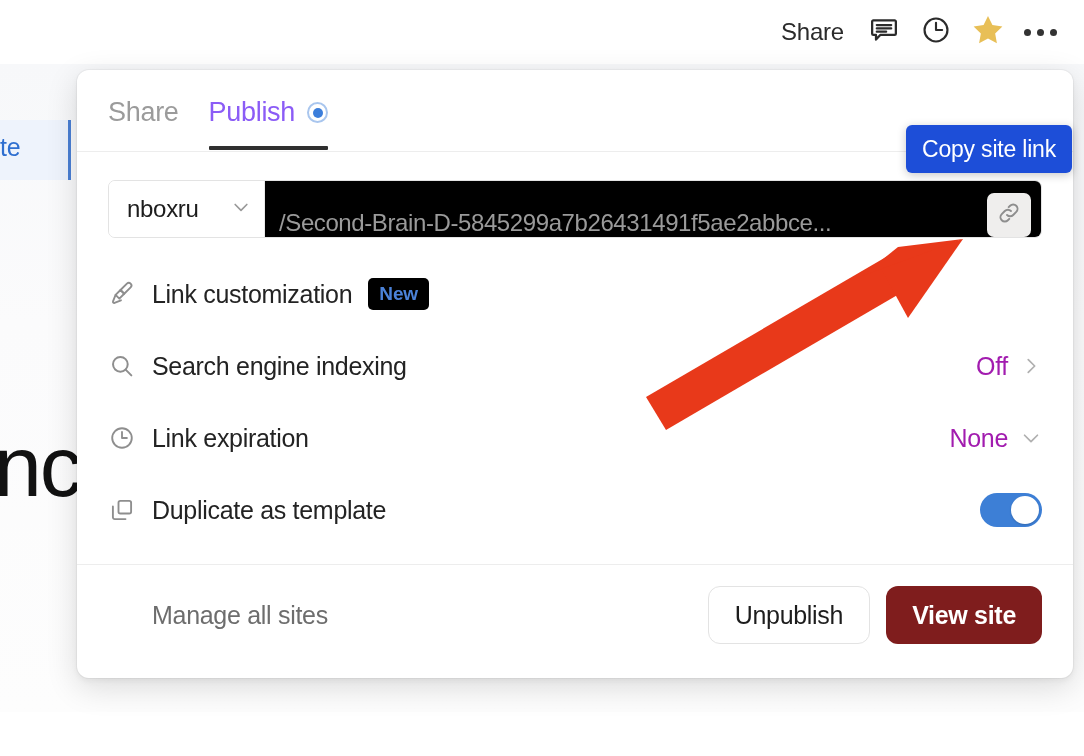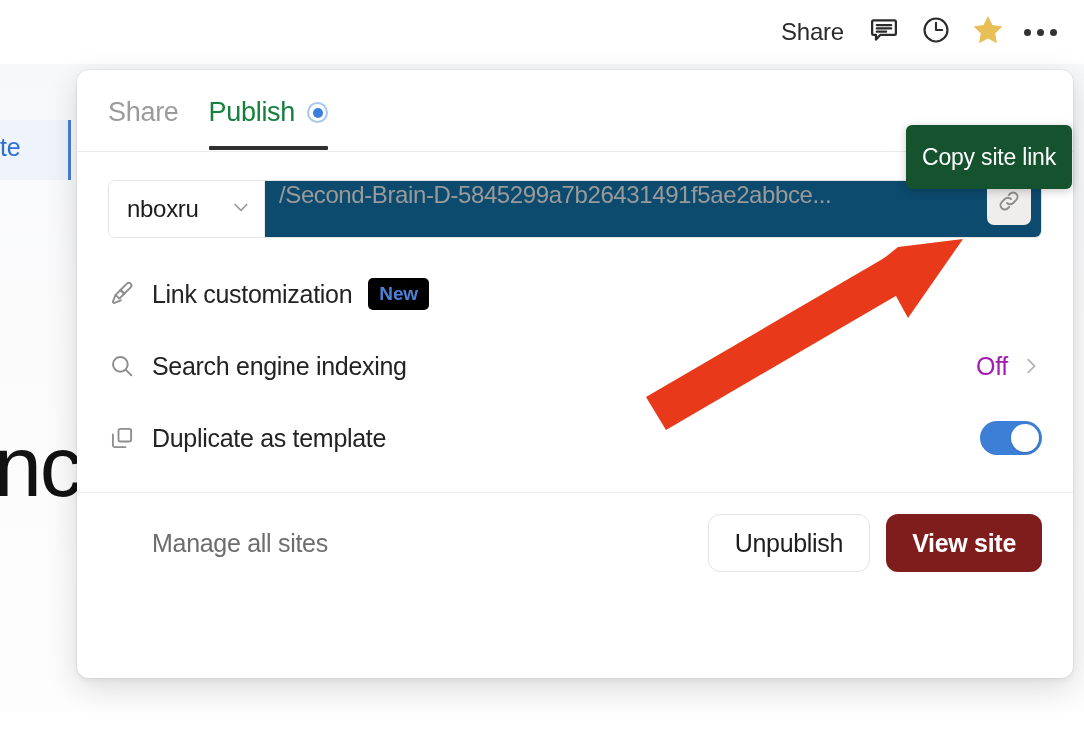--- a/index.html
+++ b/index.html
@@ -140,21 +140,21 @@
     padding-top: 27px;
     padding-bottom: 22px;
     font-size: 27px;
     letter-spacing: -0.3px;
     cursor: pointer;
     display: flex;
     align-items: center;
     gap: 12px;
   }
   .tab-inactive { color: #9b9b9b; }
-  .tab-active { color: #15803d; }
+  .tab-active { color: #8b5cf6; }
   .tab-active::after {
     content: "";
     position: absolute;
     left: 0; right: 0;
     bottom: 0;
     height: 4px;
     background: #2f2f2f;
     border-radius: 1px;
   }
   .radio-on {
@@ -203,23 +203,23 @@
     flex: none;
     gap: 32px;
   }
   .domain-name {
     font-size: 24px;
     color: #1d1d1d;
     letter-spacing: -0.3px;
   }
   .url-field {
     flex: 1;
-    background: #0c4a6e;
-    display: flex;
-    align-items: flex-start;
+    background: #000000;
+    display: flex;
+    align-items: flex-end;
     padding: 0 10px 0 14px;
     min-width: 0;
     cursor: text;
     gap: 44px;
   }
   .url-text {
     font-size: 24px;
     color: #9a9a9a;
     letter-spacing: -0.4px;
     white-space: nowrap;
@@ -342,22 +342,22 @@
     padding: 0 26px;
     background: #7f1d1d;
     color: #ffffff;
     font-weight: 600;
   }
 
   
   .tooltip {
     position: absolute;
     left: 906px; top: 125px;
-    height: 64px;
-    background: #14532d;
+    height: 48px;
+    background: #1d4ed8;
     color: #ffffff;
     border-radius: 6px;
     display: flex;
     align-items: center;
     padding: 0 16px;
     font-size: 23px;
     letter-spacing: -0.2px;
     white-space: nowrap;
     z-index: 40;
     box-shadow: 0 2px 10px rgba(0,0,0,0.22);
@@ -488,20 +488,36 @@
         <span class="opt-label">Search engine indexing</span>
         <span class="opt-spacer"></span>
         <span class="opt-value">Off</span>
         <span class="chev">
           <svg width="22" height="22" viewBox="0 0 24 24" fill="none" stroke="#b0b0b0" stroke-width="1.9" stroke-linecap="round" stroke-linejoin="round">
             <polyline points="9,5 16,12 9,19"></polyline>
           </svg>
         </span>
       </div>
 
+      <div class="opt-row">
+        <span class="opt-icon">
+          <svg width="28" height="28" viewBox="0 0 24 24" fill="none" stroke="#8e8e8e" stroke-width="1.6" stroke-linecap="round" stroke-linejoin="round">
+            <circle cx="12" cy="12" r="8.4"></circle>
+            <path d="M12 6.8V12h4.2"></path>
+          </svg>
+        </span>
+        <span class="opt-label">Link expiration</span>
+        <span class="opt-spacer"></span>
+        <span class="opt-value">None</span>
+        <span class="chev">
+          <svg width="22" height="22" viewBox="0 0 24 24" fill="none" stroke="#b0b0b0" stroke-width="1.9" stroke-linecap="round" stroke-linejoin="round">
+            <polyline points="5,9 12,16 19,9"></polyline>
+          </svg>
+        </span>
+      </div>
 
       <div class="opt-row">
         <span class="opt-icon">
           <svg width="28" height="28" viewBox="0 0 24 24" fill="none" stroke="#8e8e8e" stroke-width="1.6" stroke-linecap="round" stroke-linejoin="round">
             <rect x="9" y="4.2" width="10.8" height="10.8" rx="1.6"></rect>
             <path d="M15 19.8H5.8a1.6 1.6 0 0 1-1.6-1.6V9"></path>
           </svg>
         </span>
         <span class="opt-label">Duplicate as template</span>
         <span class="opt-spacer"></span>

